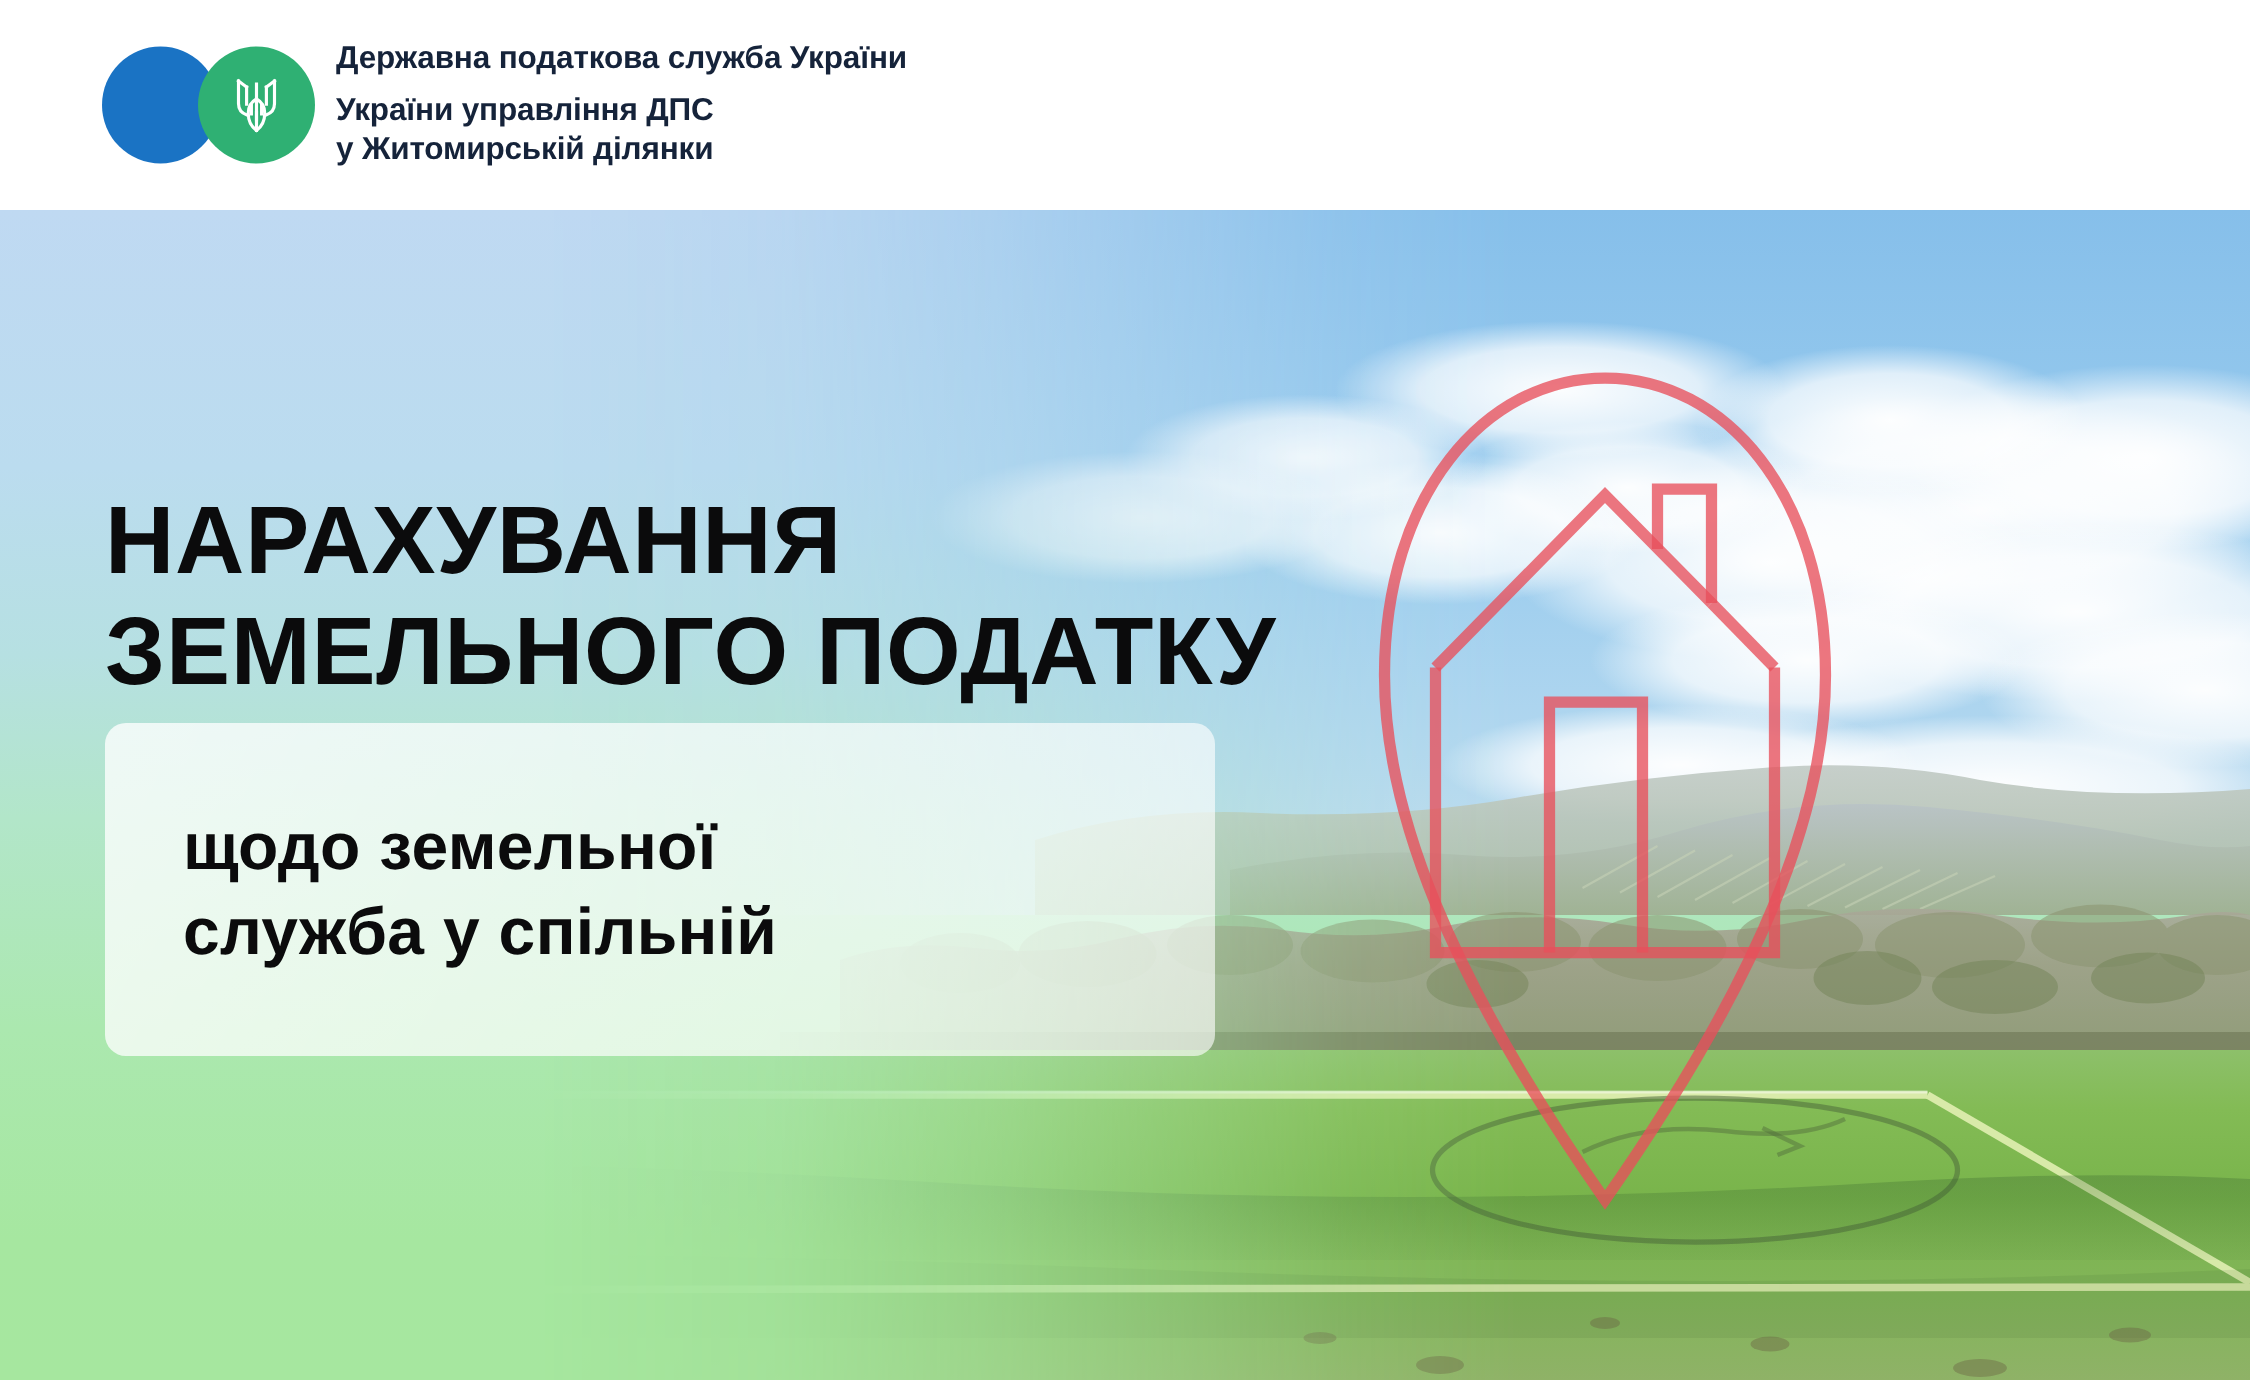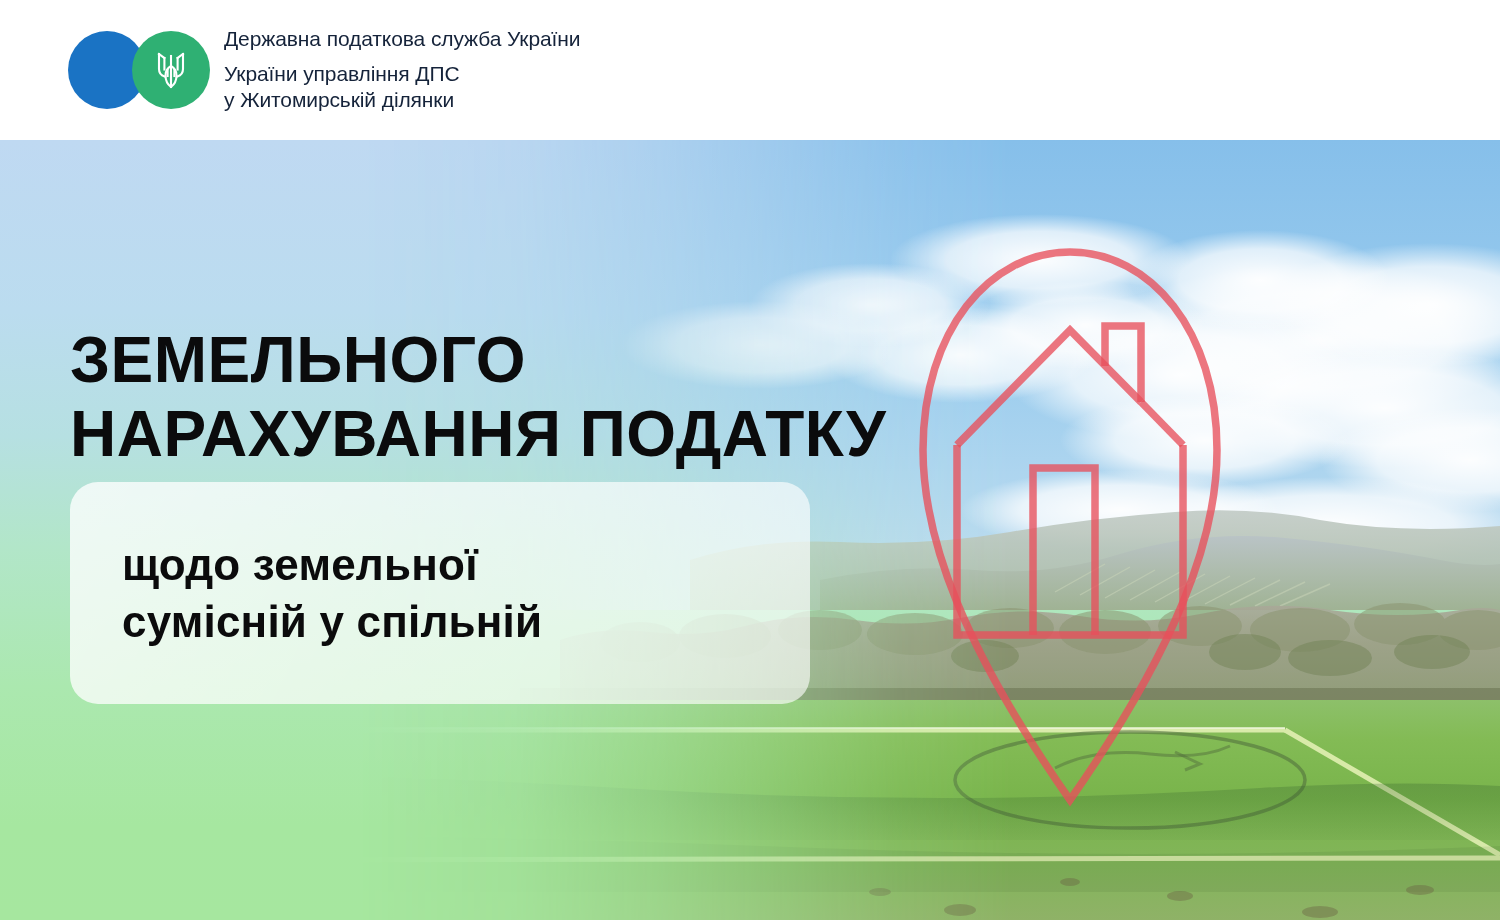--- a/index.html
+++ b/index.html
@@ -50,21 +50,21 @@
   }
   .trident svg { width:34px; height:42px; display:block; }
 
   #header-text {
     margin-left:14px;
     color:#15233A;
     line-height:1.28;
   }
   .hdr-line {
     font-size:21px;
-    font-weight:normal;
+    font-weight:bold;
     letter-spacing:-0.1px;
     white-space:nowrap;
   }
   .hdr-line.l1 { margin-bottom:8px; }
 
   
   #stage {
     position:absolute; left:0; top:140px;
     width:1500px; height:780px;
     overflow:hidden;
@@ -127,21 +127,21 @@
     letter-spacing:0.5px;
     white-space:nowrap;
   }
   .title-line { display:block; }
   .title-line.l2 { margin-top:2px; }
 
   #subtitle-card {
     position:absolute; left:70px; top:342px;
     width:740px; height:222px;
     z-index:50;
-    border-radius:28px;
+    border-radius:14px;
     background:linear-gradient(115deg,
         rgba(255,255,255,0.78) 0%,
         rgba(255,255,255,0.70) 45%,
         rgba(255,255,255,0.62) 100%);
     display:flex; align-items:center;
   }
   #subtitle {
     margin-left:52px;
     color:#0B0B0C;
     font-size:44px;
@@ -345,25 +345,25 @@
           <path d="M236 222 L278 265"></path>
 
           <path d="M200 186 L200 146 L236 146 L236 222"></path>
 
           <path d="M128 455 L128 288 L190 288 L190 455"></path>
         </g>
       </svg>
     </div>
 
     <div id="title">
-      <span class="title-line l1">ЗЕМЕЛЬНОГО</span>
-      <span class="title-line l2">НАРАХУВАННЯ ПОДАТКУ</span>
+      <span class="title-line l1">НАРАХУВАННЯ</span>
+      <span class="title-line l2">ЗЕМЕЛЬНОГО ПОДАТКУ</span>
     </div>
 
     <div id="subtitle-card">
       <div id="subtitle">
         <span class="sub-line">щодо земельної</span>
-        <span class="sub-line">сумісній у спільній</span>
+        <span class="sub-line">служба у спільній</span>
       </div>
     </div>
 
   </div>
 </div>
 
 </body></html>

